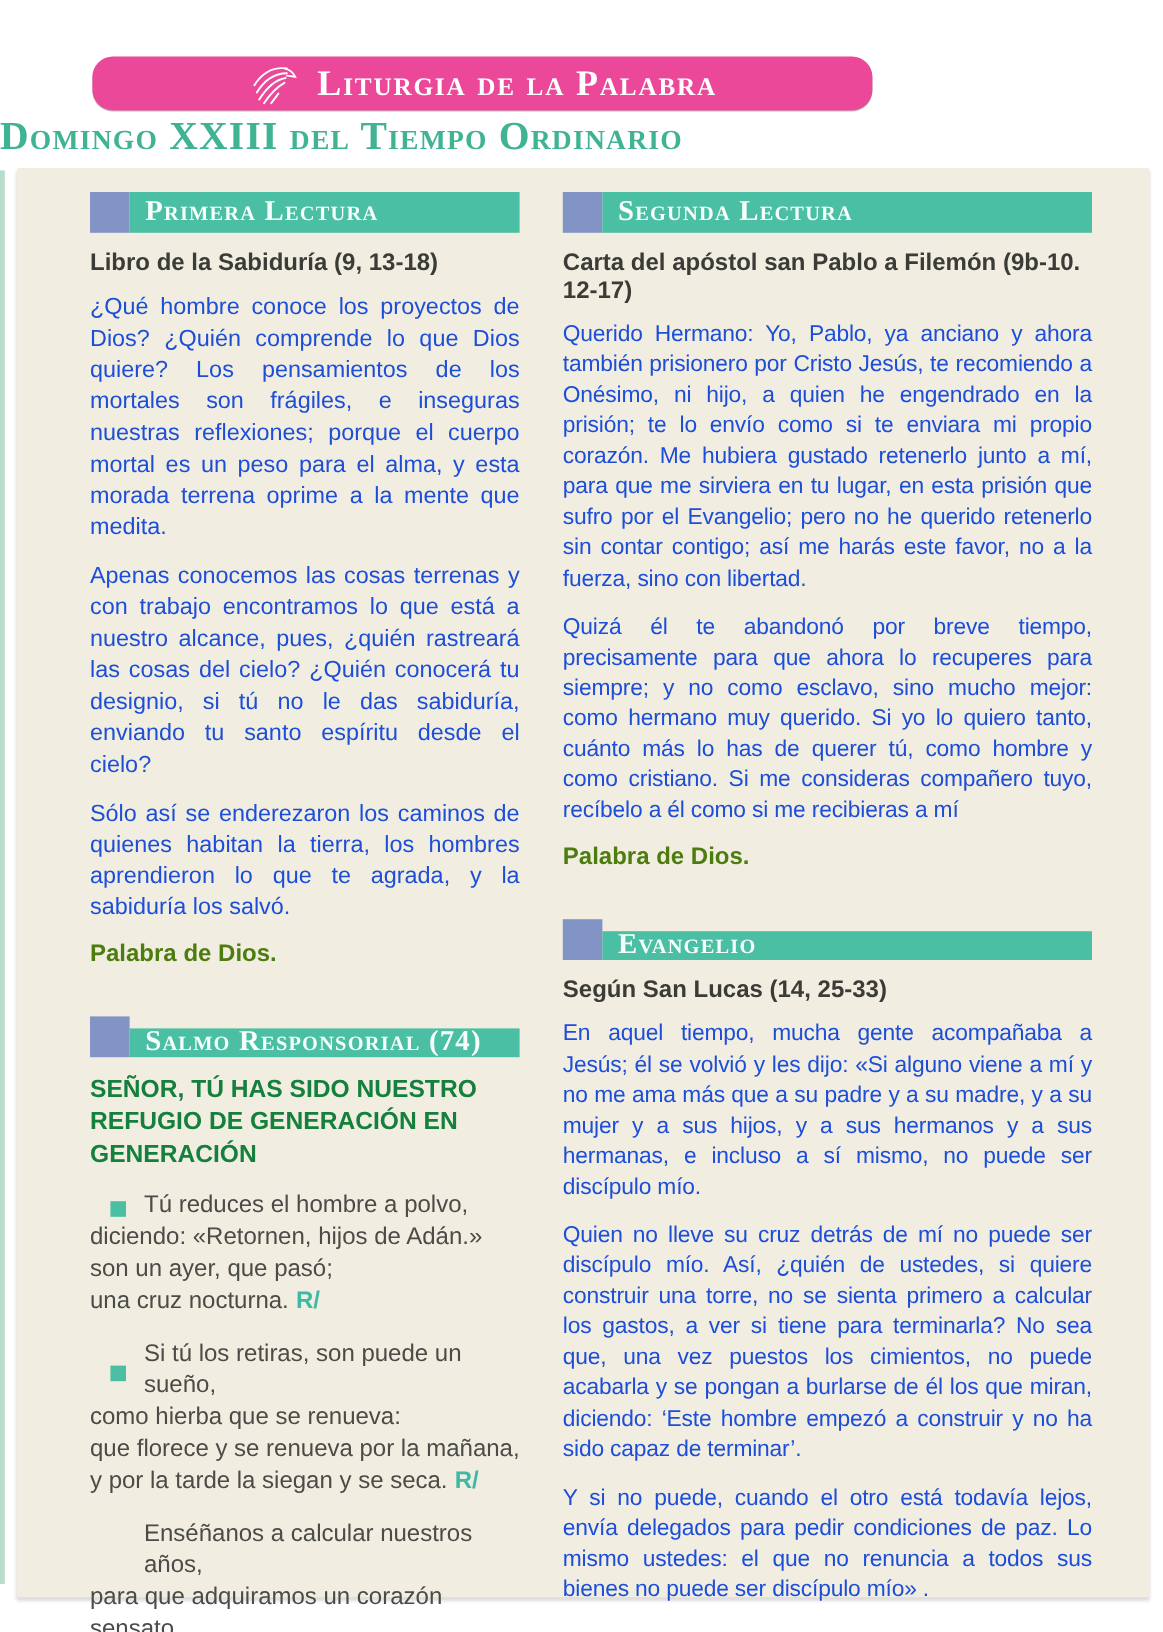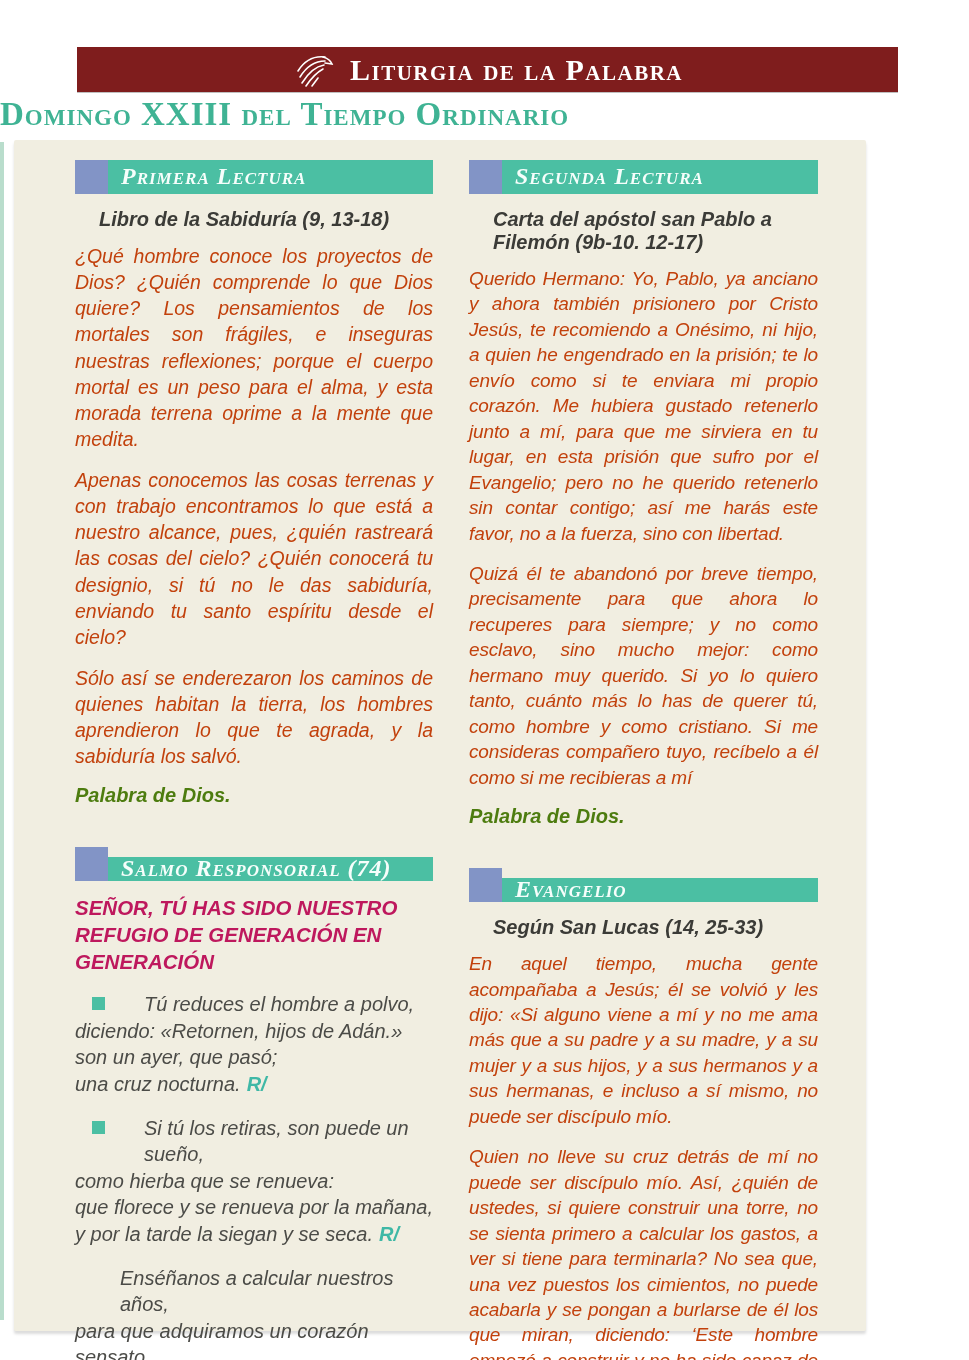--- a/index.html
+++ b/index.html
@@ -1,64 +1,64 @@
 <!DOCTYPE html>
 <html lang="es"><head>
 <meta charset="utf-8">
 <style>
   * { margin:0; padding:0; box-sizing:border-box; }
   html,body { background:#ffffff; }
   body { width:969px; height:1360px; font-family:"Liberation Sans", sans-serif; position:relative; overflow:hidden; }
   .page { position:absolute; inset:0; background:#ffffff; }
 
   
-  .navy-bar { position:absolute; left:77px; top:47px; width:821px; height:45px;
-    background:#7f1d1d; display:flex; align-items:center; justify-content:center; gap:14px;
-    box-shadow:0 1px 0 rgba(0,0,0,.25); }
+  .navy-bar { position:absolute; left:77px; top:47px; width:650px; height:45px;
+    background:#ec4899; display:flex; align-items:center; justify-content:center; gap:14px;
+    box-shadow:0 1px 0 rgba(0,0,0,.25);border-radius:17px; }
   .navy-bar .title { color:#ffffff; font-family:"Liberation Serif", serif; font-variant:small-caps;
     font-weight:600; font-size:30px; letter-spacing:1.5px; }
   .dove { width:44px; height:40px; flex:0 0 auto; }
 
   
   .subtitle { position:absolute; left:0; top:96px; width:100%; 
     font-family:"Liberation Serif", serif; font-variant:small-caps; font-weight:700;
     font-size:33px; letter-spacing:1px; color:#3fb394; }
 
   
   .edge-strip { position:absolute; left:0; top:142px; width:4px; height:1178px; background:#b9ddcc; }
-  .panel { position:absolute; left:14px; top:140px; width:852px; height:1191px;
-    background:#f1eee1; box-shadow:0 3px 3px rgba(0,0,0,.14); border-radius:2px;font-style:italic; }
+  .panel { position:absolute; left:14px; top:140px; width:944px; height:1191px;
+    background:#f1eee1; box-shadow:0 3px 3px rgba(0,0,0,.14); border-radius:2px; }
   .cols { display:flex; padding:20px 48px 0 61px; gap:36px; }
   .col-left  { width:358px; flex:0 0 auto; }
   .col-right { flex:1 1 auto; }
 
   
   .sec-bar { display:flex; height:34px; margin-bottom:14px; }
   .sec-bar .sq { width:33px; height:34px; background:#8294c6; flex:0 0 auto; }
   .sec-bar .bar { flex:1 1 auto; background:#4bbfa3; display:flex; align-items:center;
     padding-left:13px; }
   .sec-bar .bar span { color:#f6fefb; font-family:"Liberation Serif", serif;
     font-variant:small-caps; font-weight:700; font-size:24px; letter-spacing:1px;
     line-height:1; transform:translateY(-1px); }
 
   
-  .source { font-weight:700; color:#3b3b37; font-size:20px; margin-bottom:12px;margin-left:24px; }
+  .source { font-weight:700; color:#3b3b37; font-size:20px; margin-bottom:12px; }
   .col-left .source { margin-top:4px; }
-  .para { color:#c2410c; font-size:19.5px; line-height:1.34; text-align:justify;
+  .para { color:#1d4ed8; font-size:19.5px; line-height:1.34; text-align:justify;
     hyphens:auto; -webkit-hyphens:auto; margin-bottom:15px; }
   .col-right .para { font-size:19px; letter-spacing:-0.15px; }
   .closing { font-weight:700; color:#4d7c0f; font-size:20px; margin-bottom:15px; }
 
   .gap-section { margin-top:40px;align-items:flex-end; }
 
   
-  .response { font-weight:700; color:#be185d; font-size:20.5px; line-height:1.3;
+  .response { font-weight:700; color:#15803d; font-size:20.5px; line-height:1.3;
     margin:4px 0 16px 0; }
   .stanza { margin-bottom:17px; color:#4b4b47; font-size:20px; line-height:1.33; }
-  .stanza .lead { display:flex; align-items:flex-start;gap:24px; }
+  .stanza .lead { display:flex; align-items:center; }
   .stanza .lead .bullet { width:13px; height:13px; background:#4bbfa3; flex:0 0 auto;
     margin:6px 15px 0 17px; }
   .stanza .lead.noBullet { padding-left:45px; }
   .pline { }
   .rmark { color:#3fb8a6; font-weight:700; margin-left:6px; }
 </style>
 </head>
 <body>
 
 <div class="page">

